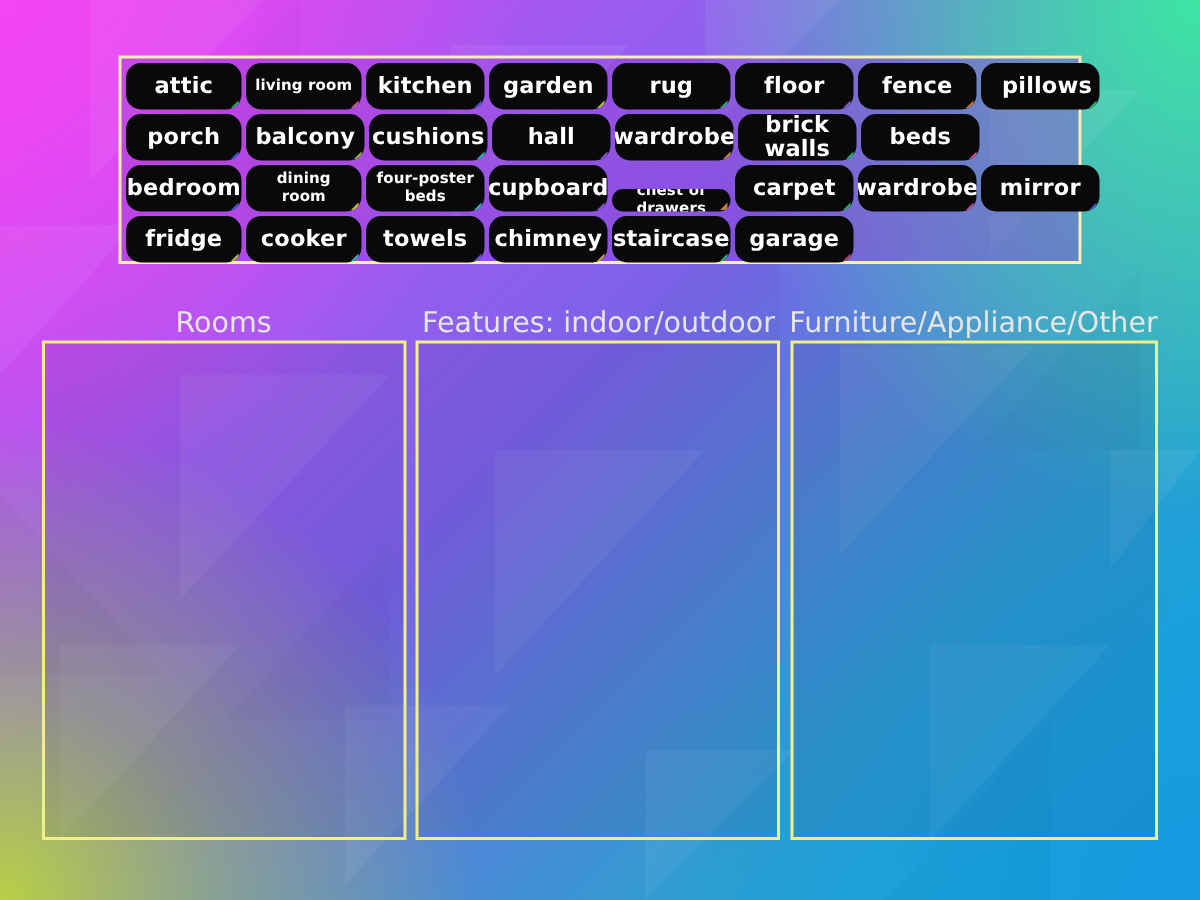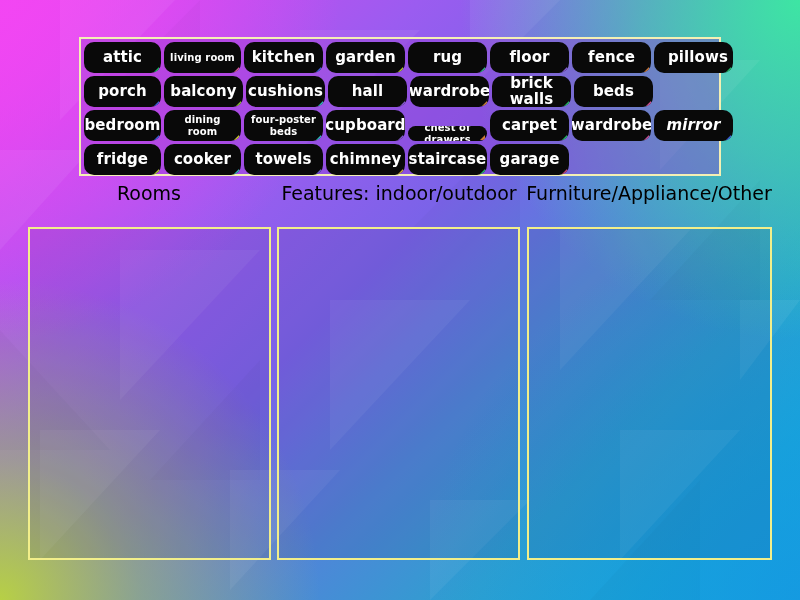--- a/index.html
+++ b/index.html
@@ -95,26 +95,26 @@
     height: 0;
     border-left: 5px solid transparent;
     border-bottom: 5px solid currentColor;
     opacity: .95;
   }
 
   
   .zone-head {
     position: absolute;
     z-index: 3;
-    color: #000000;
+    color: #e5e5e5;
     font-size: 19px;
     font-weight: 400;
     text-align: center;
     white-space: nowrap;
-    top: 182px;
+    top: 204px;
   }
 
   
   .dropzone {
     position: absolute;
     z-index: 2;
     top: 227px;
     height: 333px;
     border: 2px solid #f2ef8a;
     background: rgba(40, 30, 90, 0.10);
@@ -238,21 +238,21 @@
         <span class="corner" style="color: rgb(216, 129, 58);"></span>
       </div>
       <div class="tile" style="width: 79px;">
         <span>carpet</span>
         <span class="corner" style="color: rgb(33, 195, 107);"></span>
       </div>
       <div class="tile" style="width: 79px;">
         <span>wardrobe</span>
         <span class="corner" style="color: rgb(208, 84, 158);"></span>
       </div>
-      <div class="tile" style="width: 79px; font-style: italic;">
+      <div class="tile" style="width: 79px;">
         <span>mirror</span>
         <span class="corner" style="color: rgb(63, 99, 232);"></span>
       </div>
     </div>
   <div class="tile-row">
       <div class="tile" style="width: 77px;">
         <span>fridge</span>
         <span class="corner" style="color: rgb(185, 214, 48);"></span>
       </div>
       <div class="tile" style="width: 77px;">

